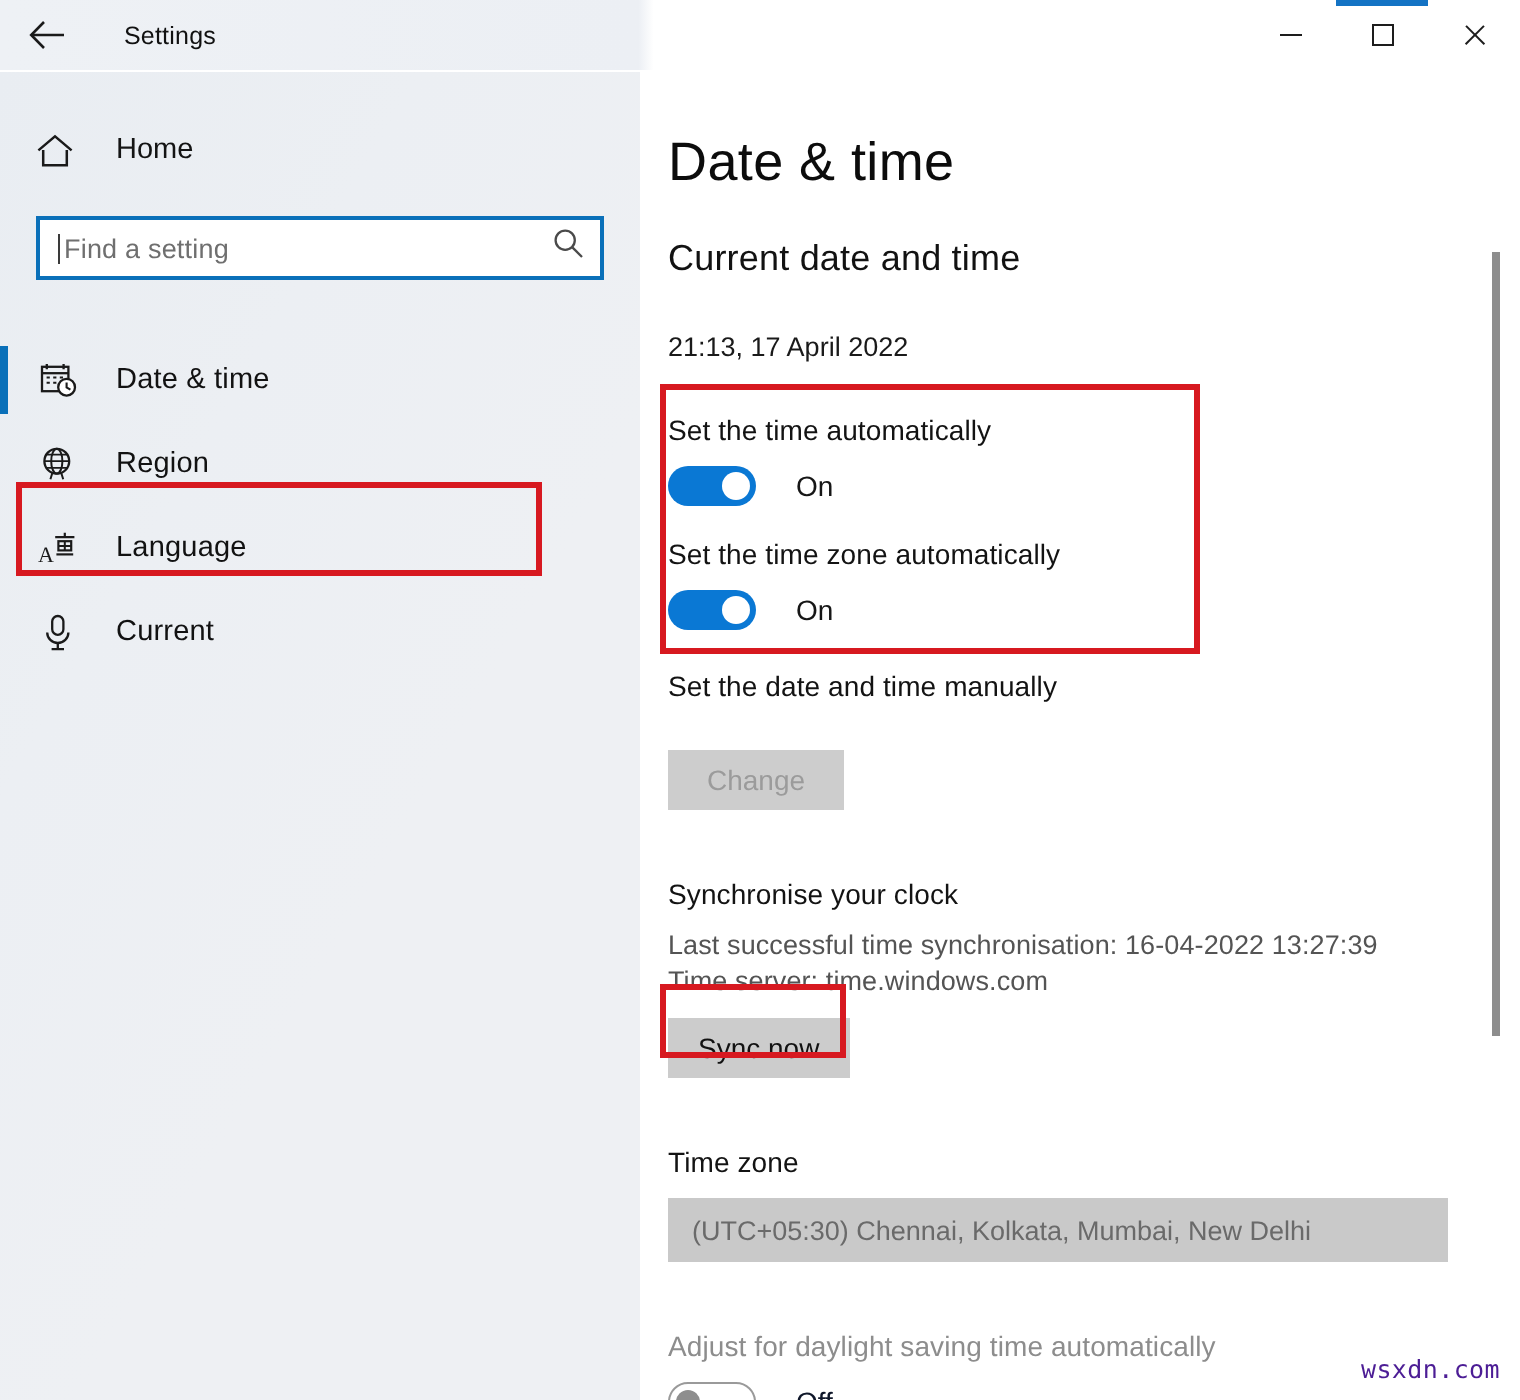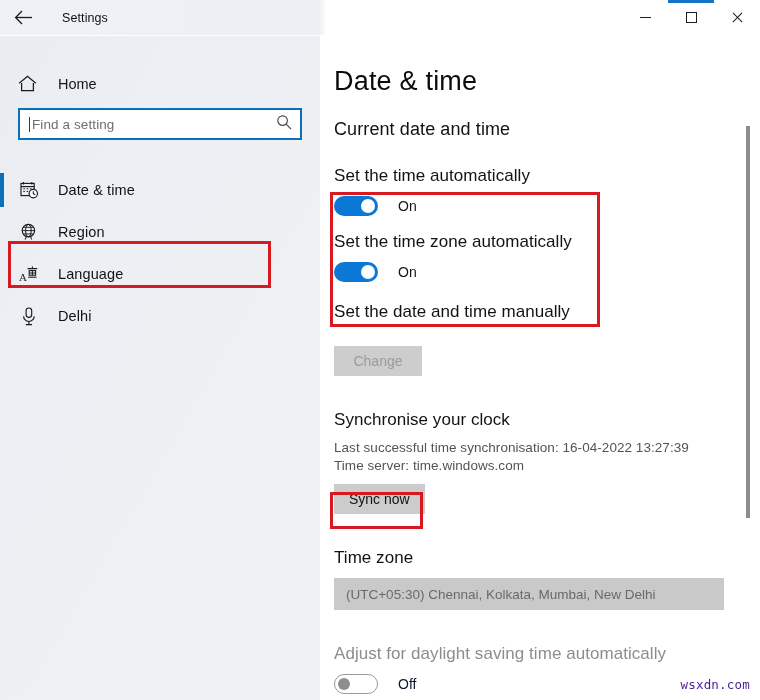--- a/index.html
+++ b/index.html
@@ -66,21 +66,21 @@
   .body-split { flex: 1 1 auto; display: flex; min-height: 0; }
 
   
   .sidebar {
     width: 320px; min-width: 320px;
     background: linear-gradient(120deg, #e9edf2 0%, #eceff3 30%, #eef0f3 60%, #eef0f3 100%);
     position: relative;
     padding-top: 22px;
   }
   .home-row {
-    display: flex; align-items: flex-end;
+    display: flex; align-items: center;
     height: 34px;
     padding-left: 18px;
     margin-bottom: 16px;
   }
   .home-icon { width: 22px; display:flex; align-items:center; justify-content:flex-start; }
   .home-label { font-size: 14.5px; color: #141414; margin-left: 18px; }
 
   .search-wrap { padding: 0 18px 13px 18px; }
   .search-box {
     position: relative;
@@ -149,21 +149,21 @@
   }
   .section-h {
     font-size: 18px; color: #121212; font-weight: normal;
     letter-spacing: .1px;
   }
   .now-line {
     font-size: 13.5px; color: #1a1a1a;
     margin-top: 26px;
   }
 
-  .lbl { font-size: 17px; color: #131313; letter-spacing: .05px; }
+  .lbl { font-size: 14px; color: #131313; letter-spacing: .05px; }
   .lbl.dim { color: #8d8d8d; }
 
   .toggle-row { display: flex; align-items: center; margin-top: 10px; }
   .toggle {
     width: 44px; height: 20px; border-radius: 10px;
     position: relative; display: inline-block;
   }
   .toggle.on { background: #0a78d4; }
   .toggle.on .knob {
     position:absolute; right: 3px; top: 3px;
@@ -336,34 +336,35 @@
 
         <div class="nav-item">
 
           <span class="nav-ico">
             <svg width="16" height="19" viewBox="0 0 16 19" aria-hidden="true">
               <rect x="5.1" y="1" width="5.6" height="9.4" rx="2.8" fill="none" stroke="#1a1a1a" stroke-width="1.15"></rect>
               <path d="M2.6 9.2 a5.3 5.3 0 0 0 10.6 0" fill="none" stroke="#1a1a1a" stroke-width="1.15"></path>
               <path d="M7.9 14.5 L7.9 17.4 M4.8 17.6 L11 17.6" stroke="#1a1a1a" stroke-width="1.15"></path>
             </svg>
           </span>
-          <span class="nav-label">Delhi</span>
+          <span class="nav-label">Current</span>
         </div>
 
       </div>
 
       <div class="hl-nav"></div>
     </div>
 
     <div class="content">
 
       <div class="page-title">Date &amp; time</div>
 
       <div class="section-h">Current date and time</div>
 
+      <div class="now-line">21:13, 17 April 2022</div>
 
       <div class="spacer-26"></div>
 
       <div class="lbl">Set the time automatically</div>
       <div class="toggle-row">
         <span class="toggle on">
           <span class="knob"></span>
         </span>
         <span class="toggle-state">On</span>
       </div>

